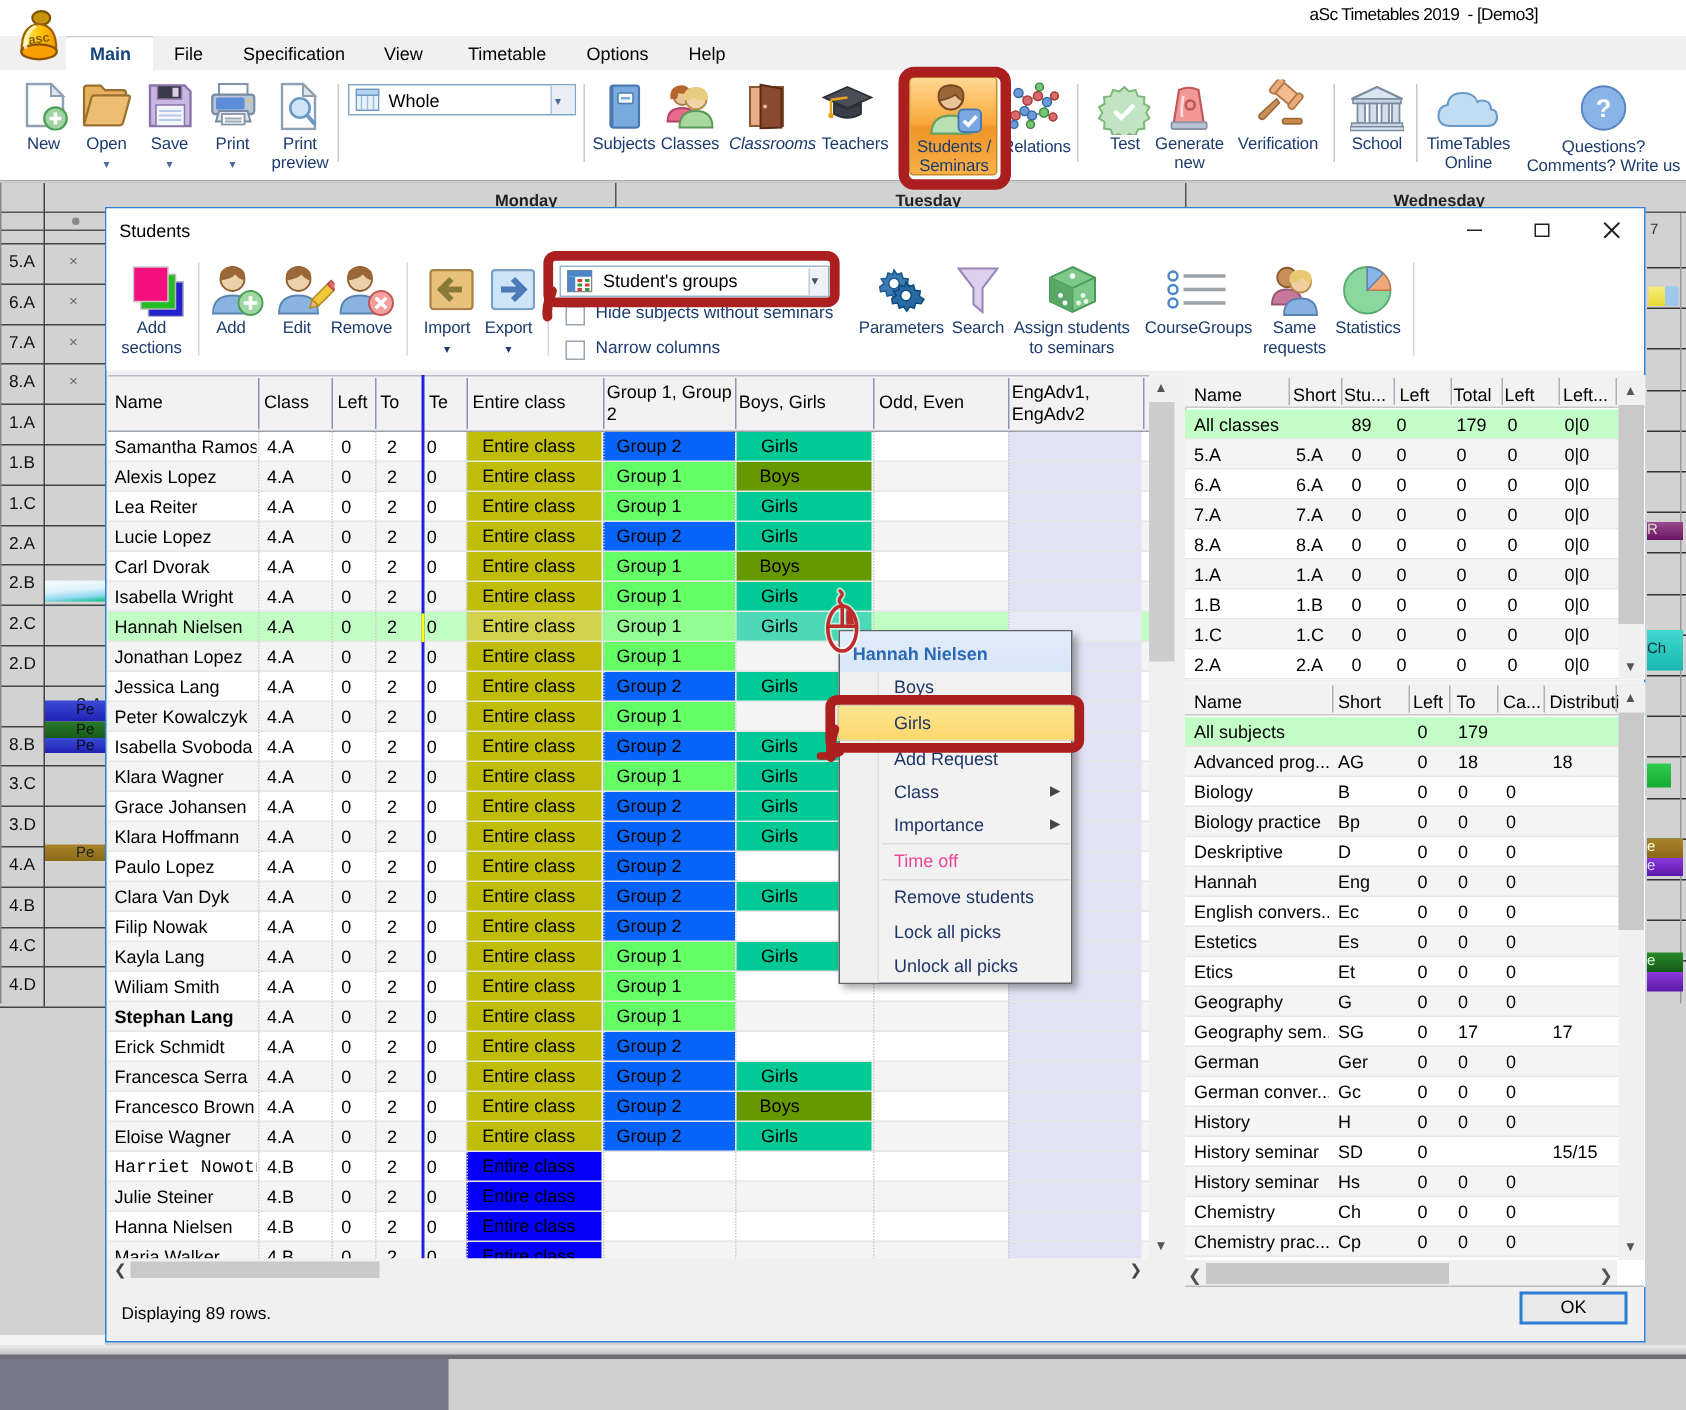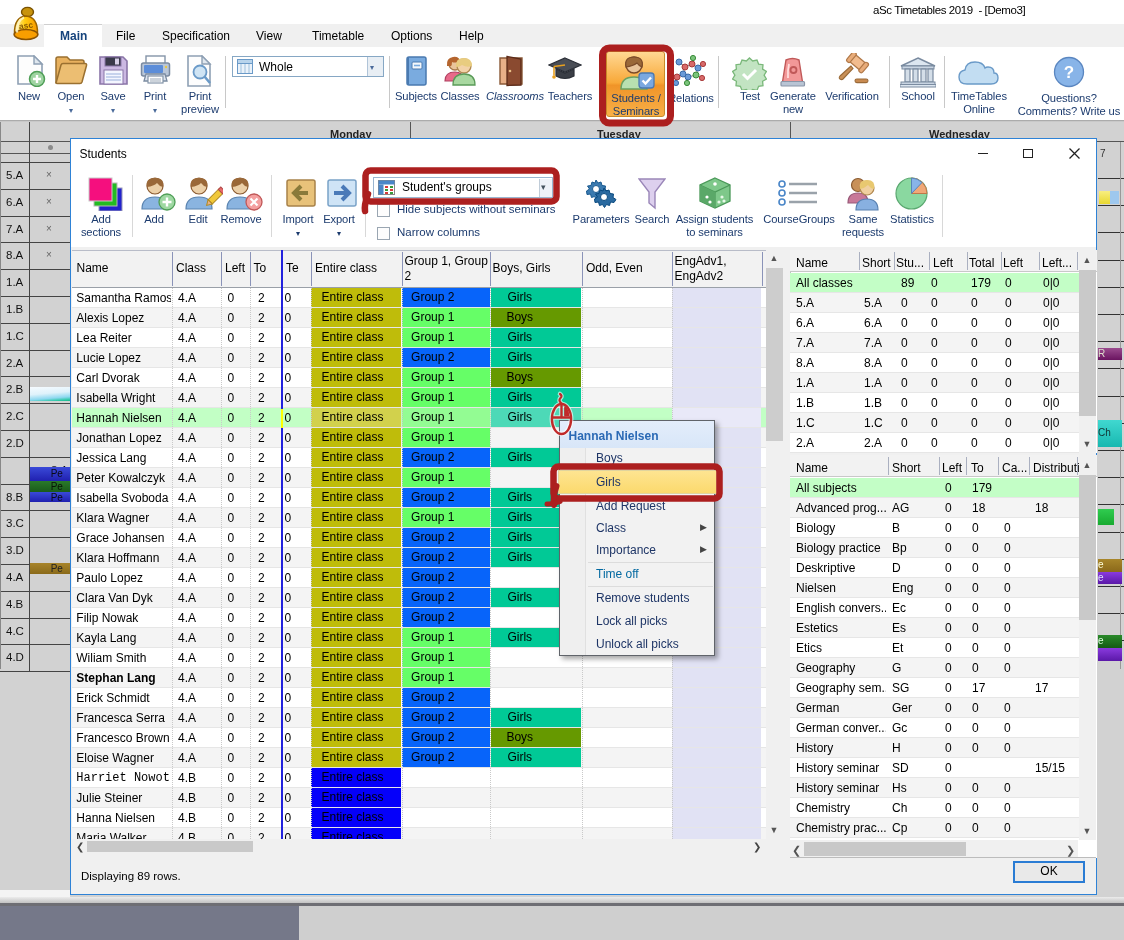--- a/index.html
+++ b/index.html
@@ -934,21 +934,21 @@
 <div class="abs" style="left:214px;top:86px;width:20px;">0</div>
 <div class="abs" style="left:245px;top:86px;width:40px;"></div>
 <div class="abs" style="left:0px;top:103px;width:290px;height:20px;background:#ffffff;border-bottom:1px solid #e6e6e6;"></div>
 <div class="abs" style="left:6px;top:106px;width:90px;height:14px;overflow:hidden;white-space:nowrap;">Deskriptive</div>
 <div class="abs" style="left:102px;top:106px;">D</div>
 <div class="abs" style="left:155px;top:106px;width:20px;">0</div>
 <div class="abs" style="left:182px;top:106px;width:26px;">0</div>
 <div class="abs" style="left:214px;top:106px;width:20px;">0</div>
 <div class="abs" style="left:245px;top:106px;width:40px;"></div>
 <div class="abs" style="left:0px;top:123px;width:290px;height:20px;background:#f4f4f4;border-bottom:1px solid #e6e6e6;"></div>
-<div class="abs" style="left:6px;top:126px;width:90px;height:14px;overflow:hidden;white-space:nowrap;">Nielsen</div>
+<div class="abs" style="left:6px;top:126px;width:90px;height:14px;overflow:hidden;white-space:nowrap;">Hannah</div>
 <div class="abs" style="left:102px;top:126px;">Eng</div>
 <div class="abs" style="left:155px;top:126px;width:20px;">0</div>
 <div class="abs" style="left:182px;top:126px;width:26px;">0</div>
 <div class="abs" style="left:214px;top:126px;width:20px;">0</div>
 <div class="abs" style="left:245px;top:126px;width:40px;"></div>
 <div class="abs" style="left:0px;top:143px;width:290px;height:20px;background:#ffffff;border-bottom:1px solid #e6e6e6;"></div>
 <div class="abs" style="left:6px;top:146px;width:90px;height:14px;overflow:hidden;white-space:nowrap;">English convers...</div>
 <div class="abs" style="left:102px;top:146px;">Ec</div>
 <div class="abs" style="left:155px;top:146px;width:20px;">0</div>
 <div class="abs" style="left:182px;top:146px;width:26px;">0</div>
@@ -1059,21 +1059,21 @@
 <div class="abs" style="left:568.5px;top:429px;font-weight:bold;color:#2b69b5;">Hannah Nielsen</div>
 <div class="abs" style="left:560px;top:448px;width:26px;height:207px;background:#efefef;border-right:1px solid #e0e0e0;"></div>
 <div class="abs" style="left:558px;top:470px;width:159px;height:24px;background:linear-gradient(#fee491,#fbd96d);border:1px solid #e0d49e;"></div>
 <div class="abs" style="left:596px;top:451px;color:#1e3566;">Boys</div>
 <div class="abs" style="left:596px;top:475px;color:#1e3566;">Girls</div>
 <div class="abs" style="left:596px;top:499px;color:#1e3566;">Add Request</div>
 <div class="abs" style="left:596px;top:521px;color:#1e3566;">Class</div>
 <div class="abs" style="left:700px;top:522px;color:#444;font-size:9px;">▶</div>
 <div class="abs" style="left:596px;top:543px;color:#1e3566;">Importance</div>
 <div class="abs" style="left:700px;top:544px;color:#444;font-size:9px;">▶</div>
-<div class="abs" style="left:596px;top:567px;color:#0369a1;">Time off</div>
+<div class="abs" style="left:596px;top:567px;color:#ec4899;">Time off</div>
 <div class="abs" style="left:596px;top:591px;color:#1e3566;">Remove students</div>
 <div class="abs" style="left:596px;top:614px;color:#1e3566;">Lock all picks</div>
 <div class="abs" style="left:596px;top:637px;color:#1e3566;">Unlock all picks</div>
 <div class="abs" style="left:588px;top:562px;width:125px;height:1px;background:#dcdcdc;"></div>
 <div class="abs" style="left:588px;top:586px;width:125px;height:1px;background:#dcdcdc;"></div>
 </div>
 
 <div id="annotations">
 <svg class="abs" style="left:0;top:0;pointer-events:none;" width="1124" height="940" viewBox="0 0 1124 940">
 <g fill="none" stroke="#ac1f1f" stroke-linecap="round">

